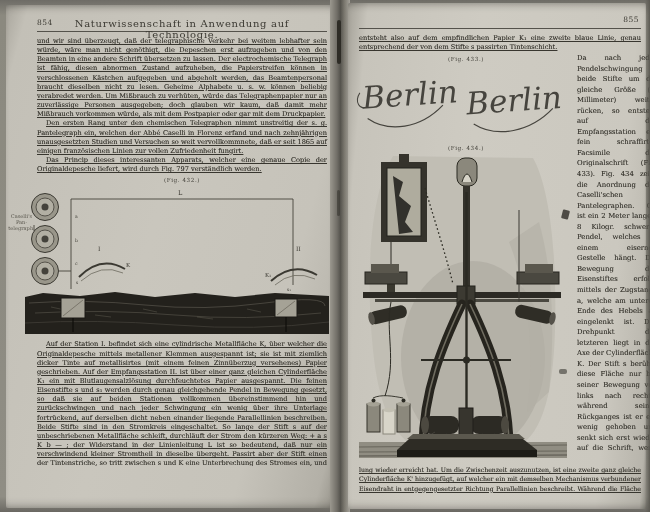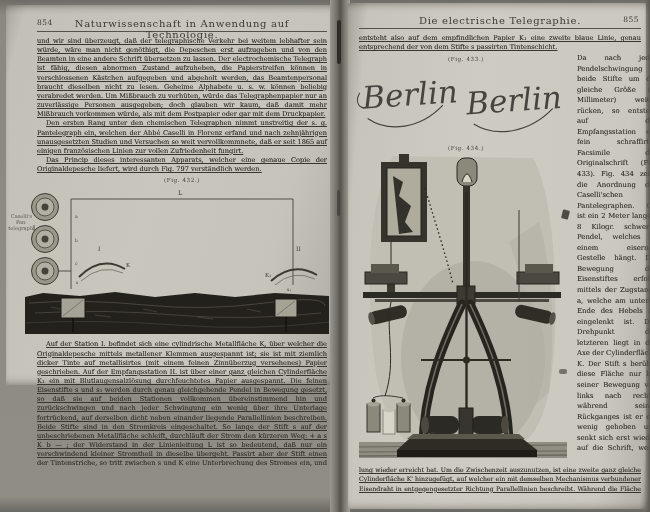--- a/index.html
+++ b/index.html
@@ -3,21 +3,21 @@
 <meta charset="utf-8">
 <style>
   html,body{margin:0;padding:0;}
   body{
     width:650px;height:512px;position:relative;overflow:hidden;
     background:linear-gradient(180deg,#6e6c66 0%,#8b897f 3%,#8f8d84 97%,#6a6862 100%);
     font-family:"DejaVu Serif","Liberation Serif",serif;
   }
   .page{position:absolute;border-radius:2px;}
   .page-left{
-    left:6px;top:5px;width:326px;height:380px;
+    left:6px;top:5px;width:326px;height:503px;
     background:linear-gradient(105deg,#a9a69d 0%,#c3c0b7 5%,#c9c6bd 45%,#c6c3ba 78%,#b3b0a7 96%,#9a978e 100%);
     box-shadow:inset 0 6px 8px -6px rgba(30,28,24,.55), inset 0 -8px 10px -8px rgba(30,28,24,.5);
   }
   .page-right{
     left:348px;top:3px;width:298px;height:506px;
     background:linear-gradient(95deg,#a5a299 0%,#c7c4bb 6%,#cecbc2 40%,#cbc8bf 85%,#b7b4ab 98%,#8f8d84 100%);
     box-shadow:inset 0 6px 8px -6px rgba(30,28,24,.5), inset 0 -8px 10px -8px rgba(30,28,24,.45);
   }
   .gutter{
     position:absolute;left:330px;top:0;width:20px;height:512px;
@@ -161,21 +161,20 @@
   </div>
 </div>
 
 <div class="gutter"></div>
 <div class="ink stitch"></div>
 <div class="ink blem3"></div>
 
 <div class="page page-right">
   <div class="inner">
     <div class="header-row">
-      <span class="running-title">Die electrische Telegraphie.</span>
       <span class="pageno pageno-right">855</span>
     </div>
     <hr class="header-rule">
 
     <p class="body-text intro">entsteht also auf dem empfindlichen Papier K₁ eine zweite blaue Linie, genau entsprechend der von dem Stifte s passirten Tintenschicht.</p>
 
     <div class="rp-row">
       <div class="fig-col">
         <div class="fig-caption">(Fig. 433.)</div>
 

